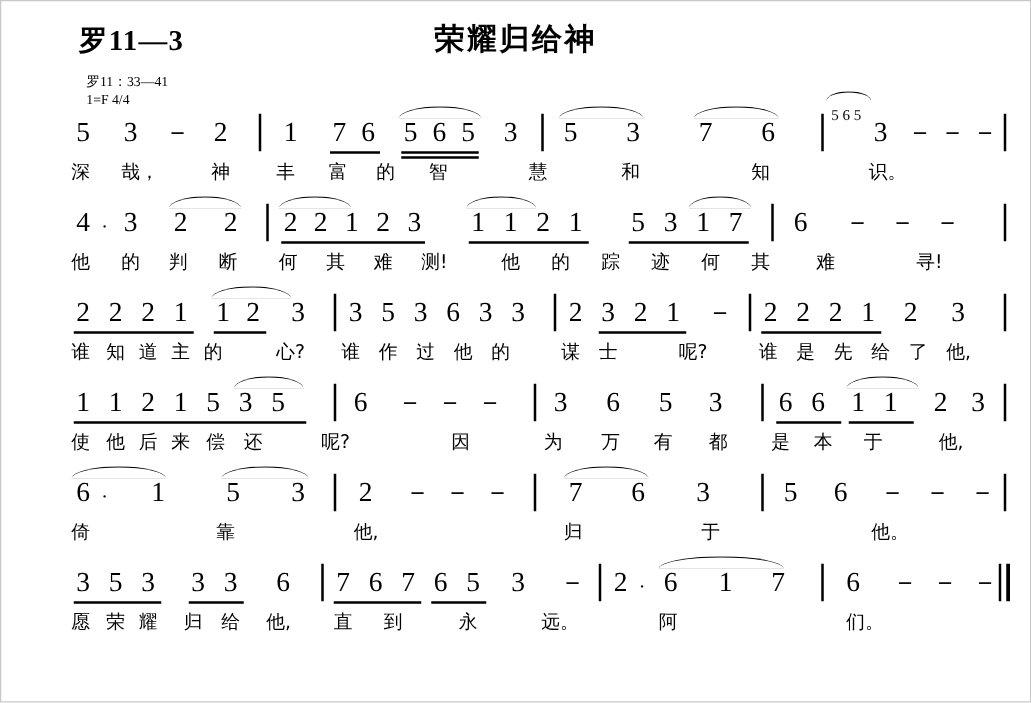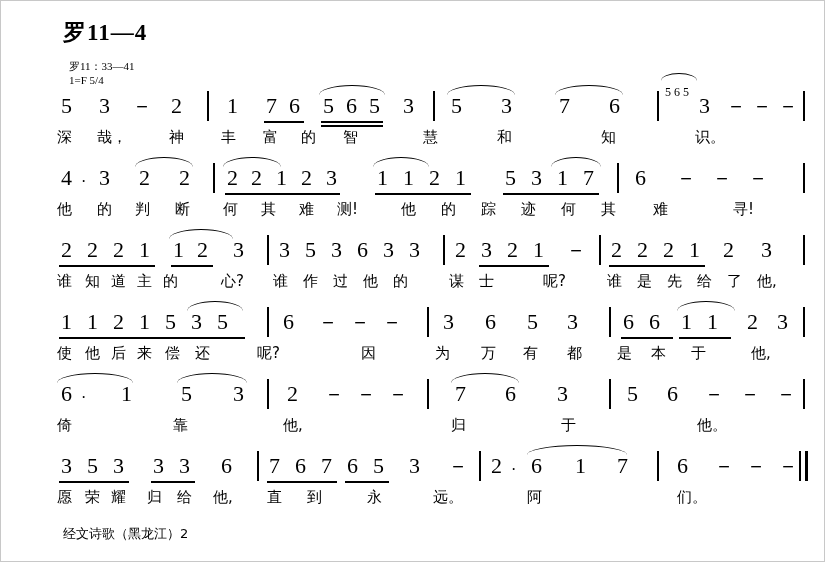--- a/index.html
+++ b/index.html
@@ -134,26 +134,27 @@
     font-size: 10px;
     font-family: "Liberation Serif", serif;
   }
 </style>
 </head>
 <body>
 
 <div class="sheet">
 
   <div class="header">
-    <div class="ref-title">罗11—4</div>
+    <div class="ref-title">罗11—3</div>
+    <div class="song-title">荣耀归给神</div>
   </div>
 
   <div class="subinfo">
     <div>罗11：33—41</div>
-    <div>1=F  5/4</div>
+    <div>1=F  4/4</div>
   </div>
 
   <div class="staff" style="top:86px;">
 
     <div class="row">
       <div class="notes">
         <span class="n" style="left:0px;   top:6px;">5</span>
         <span class="n" style="left:38px;  top:6px;">3</span>
         <span class="n" style="left:70px;  top:6px;">－</span>
         <span class="n" style="left:110px; top:6px;">2</span>
@@ -491,14 +492,13 @@
         <span class="ly" style="left:246px;">到</span>
         <span class="ly" style="left:306px;">永</span>
         <span class="ly" style="left:372px;">远。</span>
         <span class="ly" style="left:466px;">阿</span>
         <span class="ly" style="left:616px;">们。</span>
       </div>
     </div>
 
   </div>
 
-  <div class="footer">经文诗歌（黑龙江）2</div>
 </div>
 
 </body></html>

